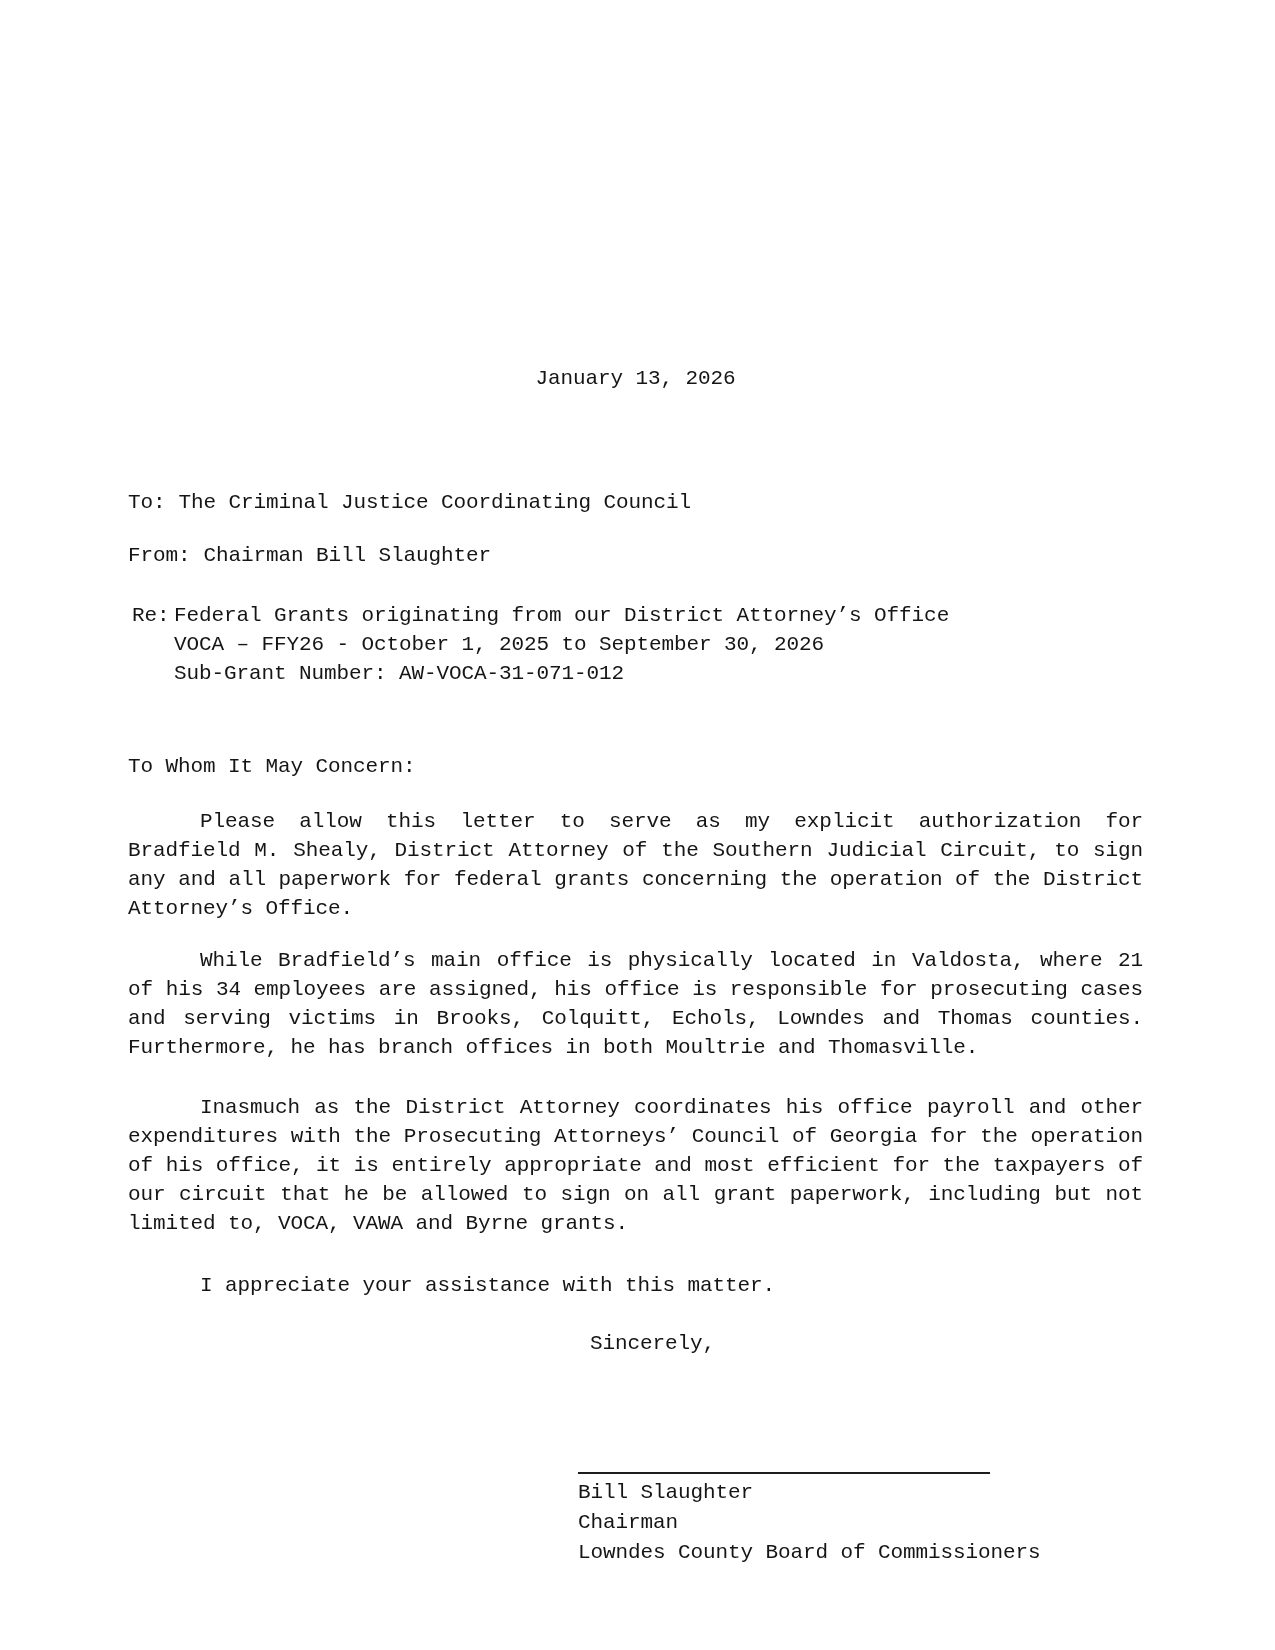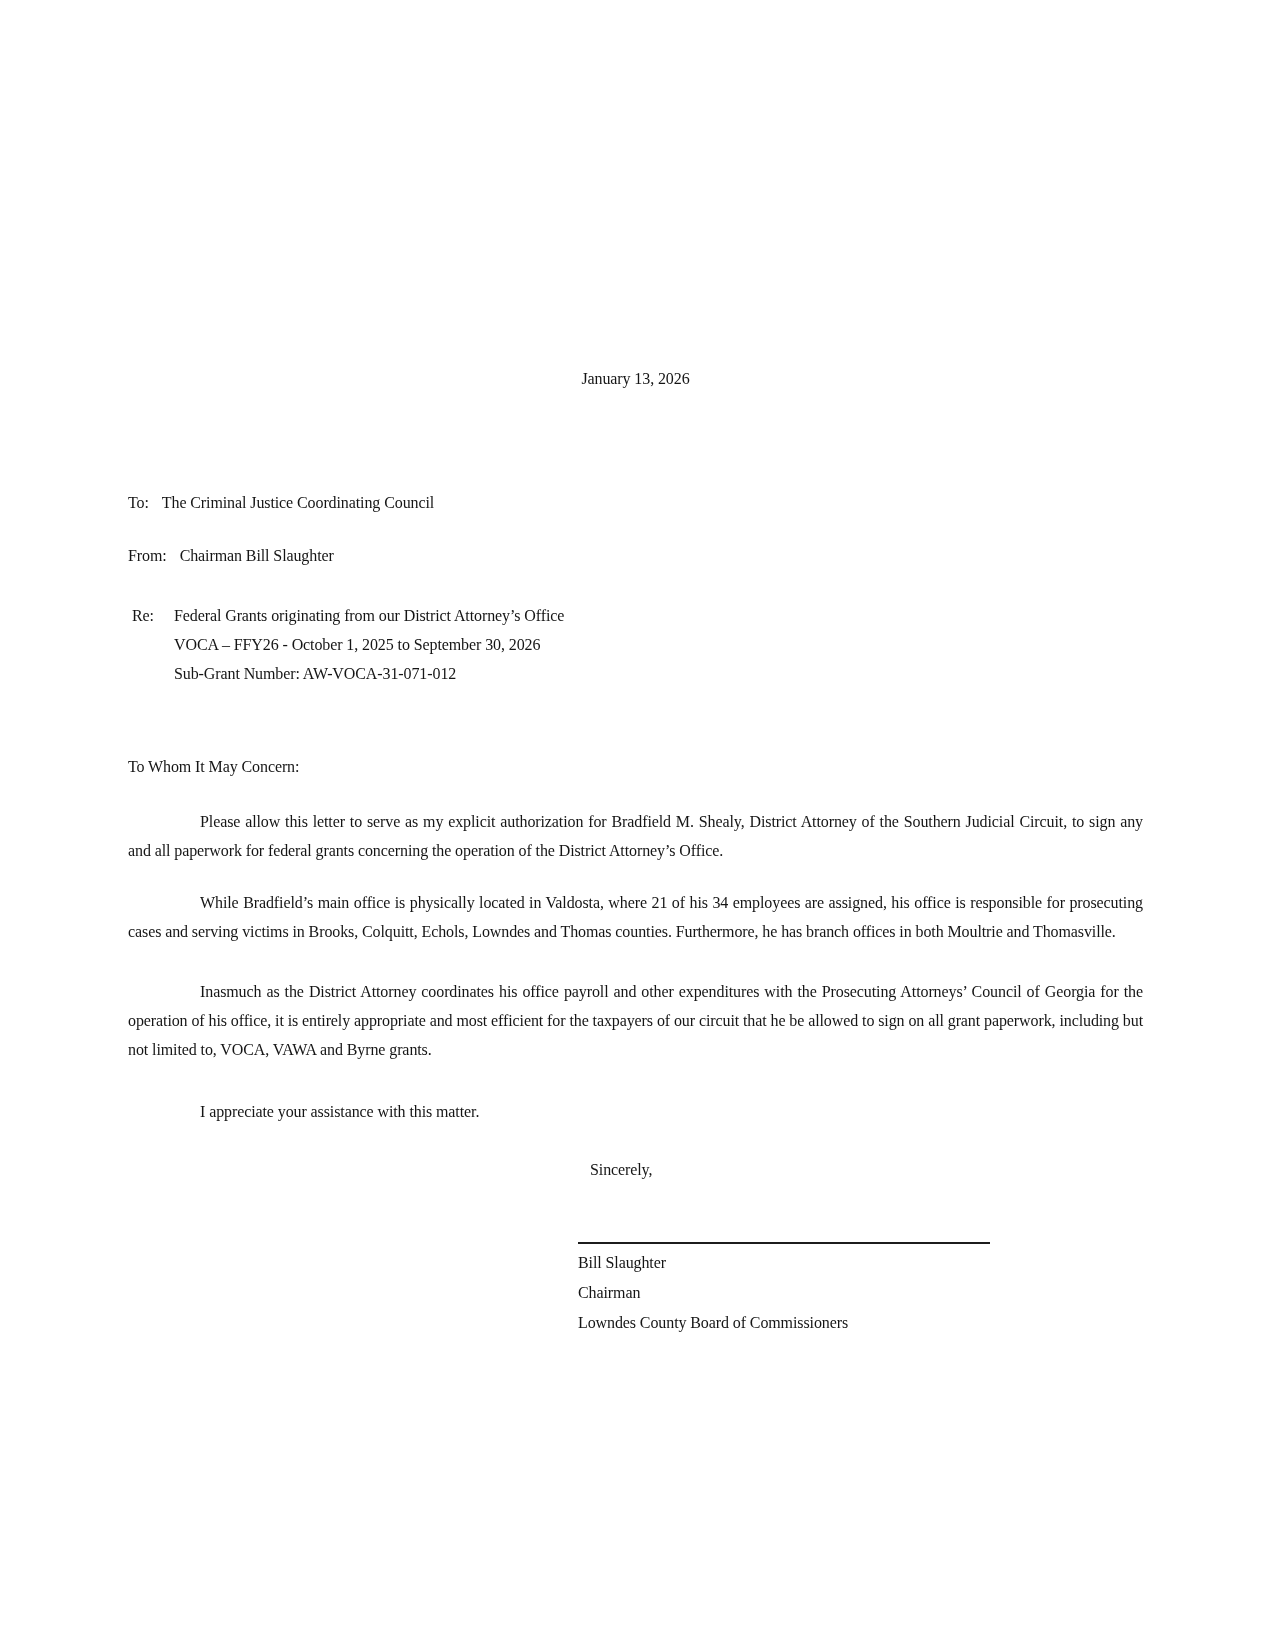--- a/index.html
+++ b/index.html
@@ -7,22 +7,22 @@
     padding: 0;
     background: #e8e8e8;
   }
   .page {
     position: relative;
     width: 1275px;
     height: 1650px;
     margin: 0 auto;
     background: #ffffff;
     color: #151515;
-    font-family: Liberation Serif, serif;
-    font-size: 16px;
+    font-family: Liberation Mono, monospace;
+    font-size: 21px;
     line-height: 29px;
     letter-spacing: -0.1px;
     overflow: hidden;
   }
   .content {
     margin: 0 132px 0 128px; 
   }
   .date-line {
     margin-top: 364px;
     text-align: center;
@@ -52,21 +52,21 @@
   .para.p3 { margin-top: 31px; }
   .appreciate-line {
     margin-top: 33px;
     text-indent: 72px;
   }
   .closing-line {
     margin-top: 29px;
     margin-left: 462px;
   }
   .signature-block {
-    margin-top: 58px;
+    margin-top: 114px;
     margin-left: 450px;
     line-height: 30px;
   }
   .signature-rule {
     width: 412px;
     height: 0;
     border: none;
     border-top: 2px solid #1c1c1c;
     margin: 0 0 4px 0;
   }

